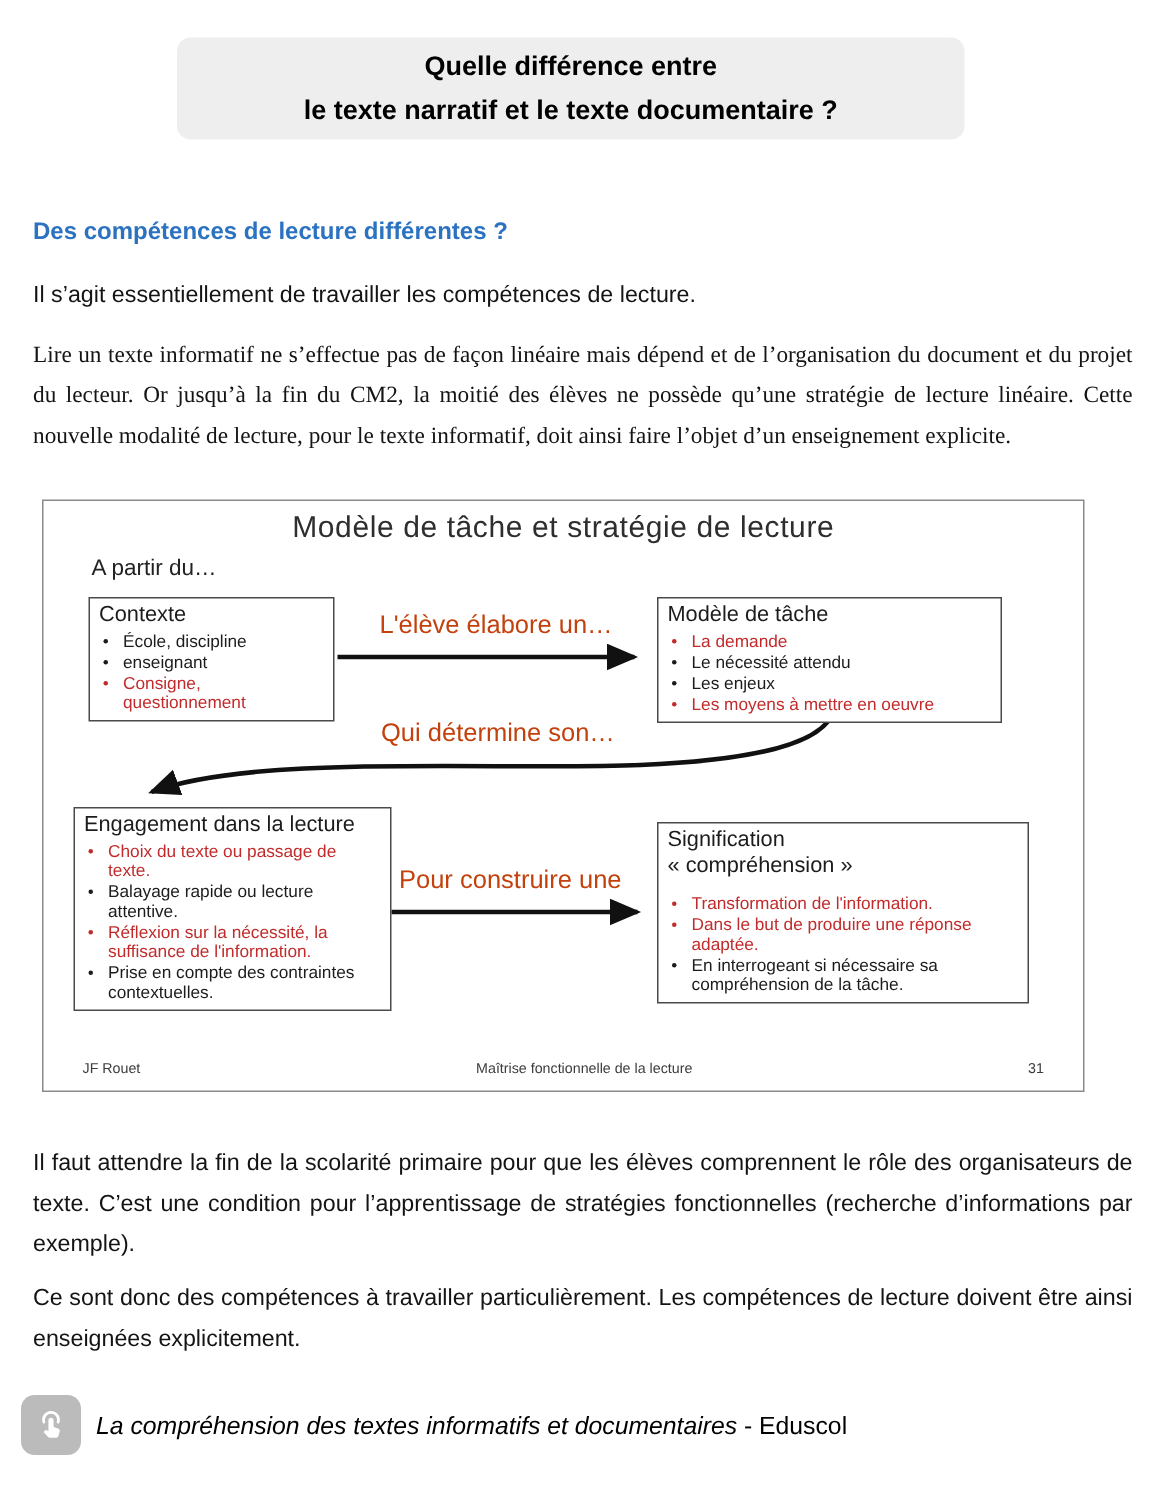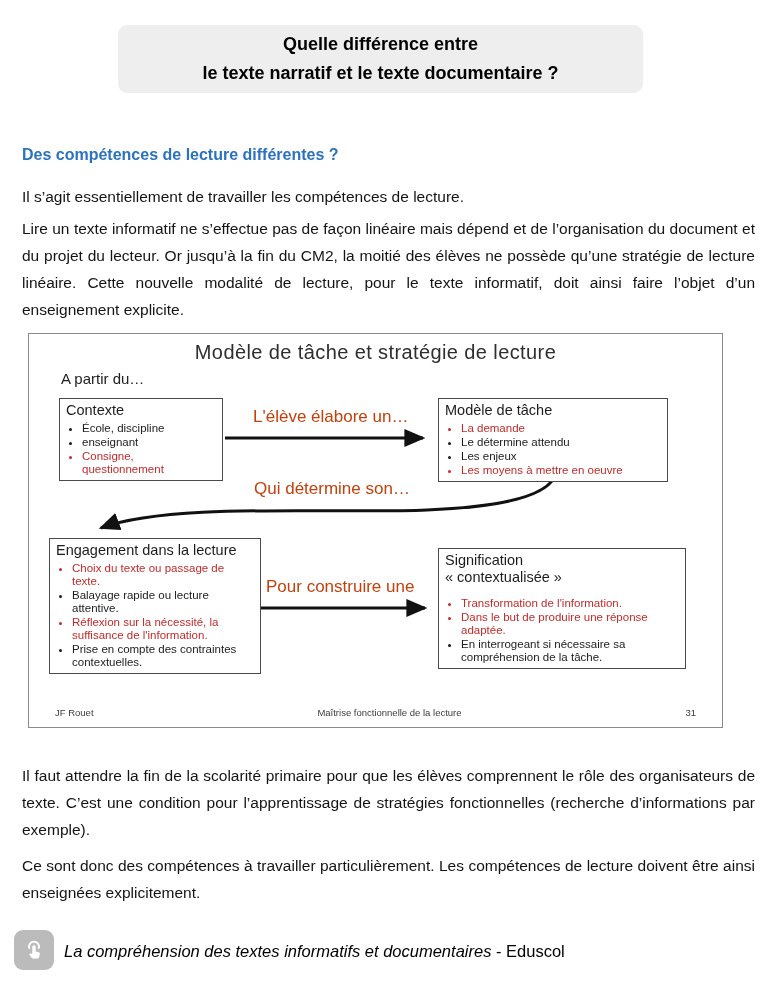--- a/index.html
+++ b/index.html
@@ -14,21 +14,21 @@
     left:112px;top:25px;width:525px;height:68px;
     background:#eeeeee;border-radius:9px;
     display:flex;flex-direction:column;justify-content:center;align-items:center;
     font-weight:bold;font-size:18px;line-height:29px;color:#000;text-align:center;margin-left:6px;
   }
 
   
   .blue-heading{left:22px;top:146px;font-size:16px;font-weight:bold;color:#2b72c0;}
   .para{left:22px;width:733px;font-size:15.5px;line-height:27px;color:#141414;text-align:justify;margin:0;}
   #p1{top:183px;text-align:left;}
-  #p2{top:215px;}
+  #p2{top:223px;font-family:Liberation Serif, serif;}
   #p3{top:762px;}
   #p4{top:852px;}
 
   
   .slide{
     left:28px;top:333px;width:695px;height:395px;box-sizing:border-box;
     border:1px solid #8a8a8a;background:#fff;
   }
   .slide *{box-sizing:border-box;}
   .slide-title{position:absolute;left:0;top:7px;width:100%;text-align:center;
@@ -107,39 +107,39 @@
       <li class="blk">École, discipline</li>
       <li class="blk">enseignant</li>
       <li class="red">Consigne, questionnement</li>
     </ul>
   </div>
 
   <div class="sbox" id="box-modele">
     <div class="sbox-title">Modèle de tâche</div>
     <ul>
       <li class="red">La demande</li>
-      <li class="blk">Le détermine attendu</li>
+      <li class="blk">Le nécessité attendu</li>
       <li class="blk">Les enjeux</li>
       <li class="red">Les moyens à mettre en oeuvre</li>
     </ul>
   </div>
 
   <div class="sbox" id="box-engagement">
     <div class="sbox-title">Engagement dans la lecture</div>
     <ul>
       <li class="red">Choix du texte ou passage de texte.</li>
       <li class="blk">Balayage rapide ou lecture attentive.</li>
       <li class="red">Réflexion sur la nécessité, la suffisance de l'information.</li>
       <li class="blk">Prise en compte des contraintes contextuelles.</li>
     </ul>
   </div>
 
   <div class="sbox" id="box-signification">
     <div class="sbox-title">Signification</div>
-    <div class="sbox-title">« contextualisée »</div>
+    <div class="sbox-title">« compréhension »</div>
     <ul>
       <li class="red">Transformation de l'information.</li>
       <li class="red">Dans le but de produire une réponse adaptée.</li>
       <li class="blk">En interrogeant si nécessaire sa compréhension de la tâche.</li>
     </ul>
   </div>
 
   <div class="slide-footer">
     <span>JF Rouet</span>
     <span>Maîtrise fonctionnelle de la lecture</span>

